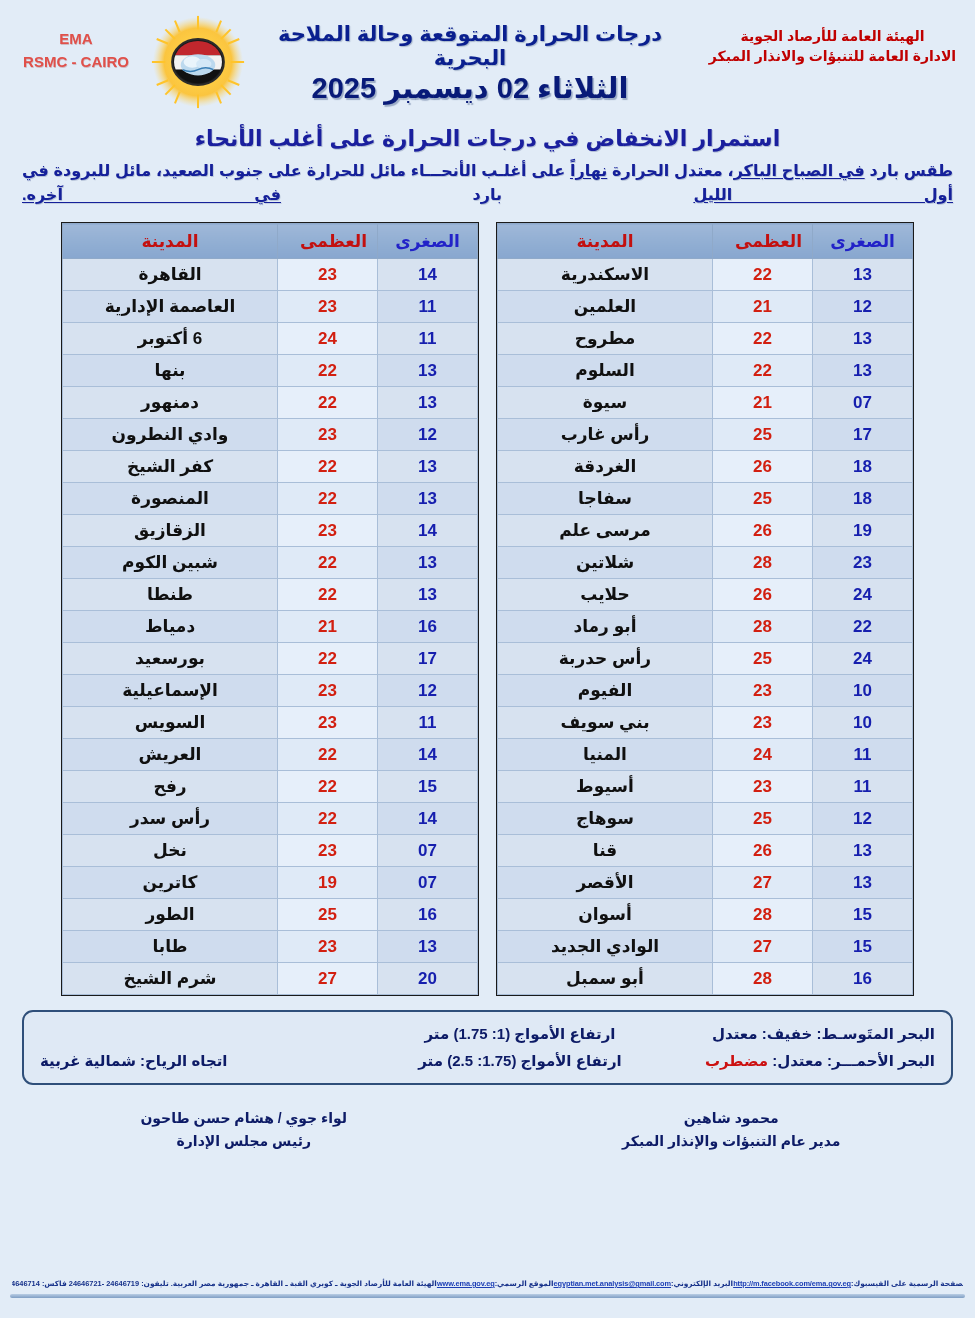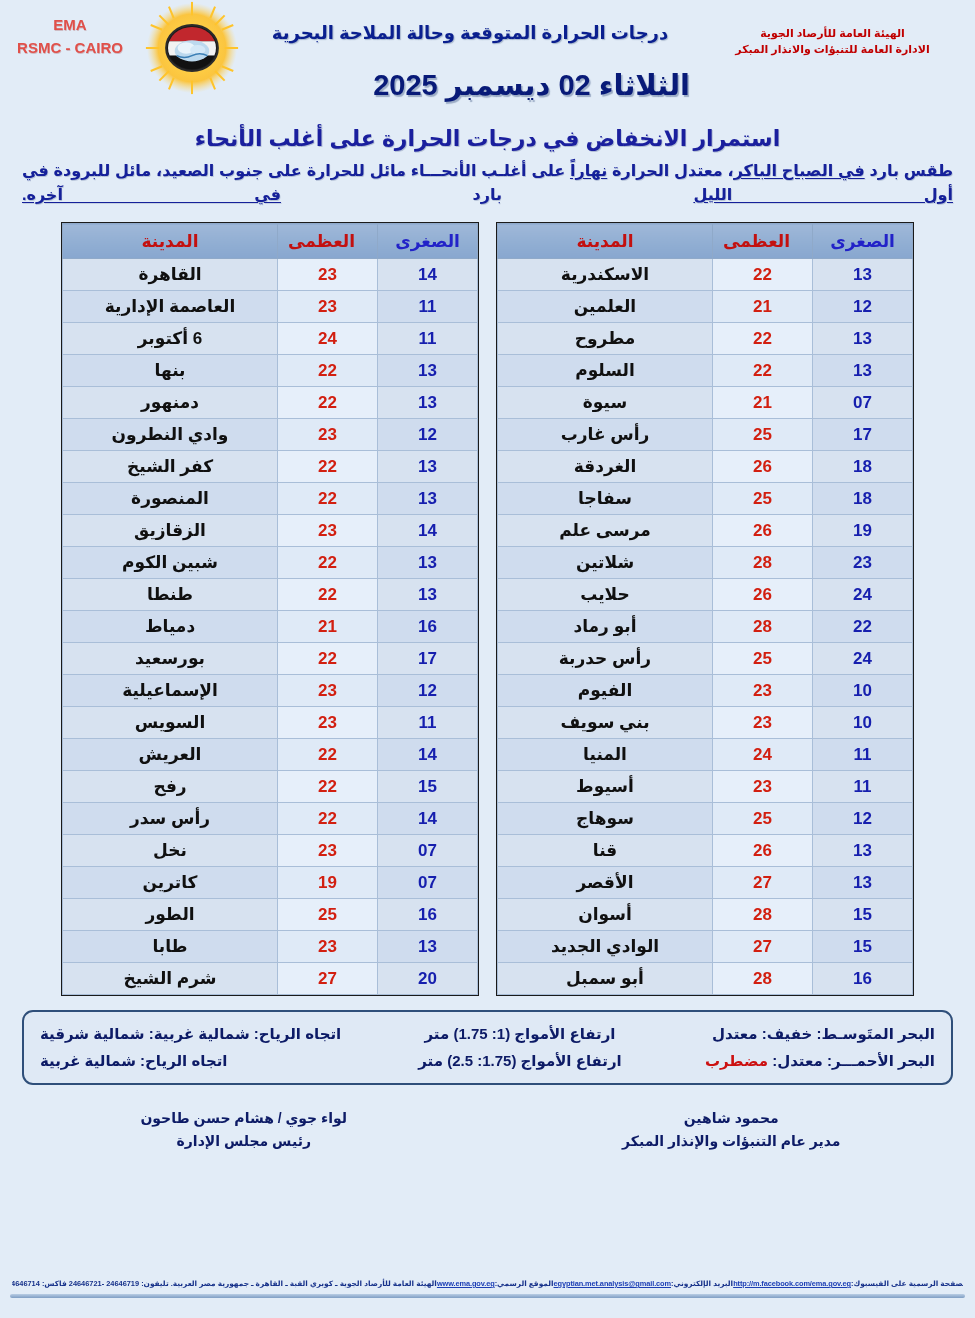--- a/index.html
+++ b/index.html
@@ -23,49 +23,49 @@
     display: flex;
     align-items: flex-start;
     direction: rtl;
   }
   .hdr-right {
     width: 285px;
     text-align: center;
     padding-top: 26px;
     color: #c00000;
     font-weight: bold;
-    font-size: 11px;
+    font-size: 14px;
     line-height: 1.45;
     letter-spacing: -0.2px;
   }
   .hdr-center {
     flex: 1;
     text-align: center;
     padding-top: 22px;
   }
   .hdr-title1 {
     color: #0a1f8f;
     font-weight: bold;
-    font-size: 18px;
+    font-size: 21px;
     text-shadow: 1px 1px 1px rgba(120,140,170,.55);
     letter-spacing: -0.3px;
   }
   .hdr-title2 {
     color: #081a78;
     font-weight: bold;
     font-size: 29px;
-    margin-top: 24px;
+    margin-top: 1px;
     text-shadow: 1.5px 1.5px 1px rgba(110,130,165,.6);
-    text-align: right;
   }
   .hdr-left {
     width: 250px;
     display: flex;
     align-items: flex-start;
-    justify-content: flex-end;
+    justify-content: flex-start;
+    padding-top: 14px;
     gap: 4px;
   }
   .logo-wrap {
     width: 96px;
     height: 96px;
     position: relative;
     flex: 0 0 auto;
     margin-right: 4px;
   }
   .ema-block {
@@ -133,21 +133,21 @@
   table.wx thead th {
     background: linear-gradient(to bottom, #9fb8d8 0%, #91aed3 55%, #88a7cf 100%);
     border: 1px solid #8fa9c9;
     height: 34px;
     font-size: 17px;
     font-weight: bold;
     padding: 0 10px;
     vertical-align: middle;
   }
   th.h-city { color: #c3100f; text-align: center; margin-top: 12px; }
-  th.h-max  { color: #c3100f; text-align: left; }
+  th.h-max  { color: #c3100f; text-align: right; }
   th.h-min  { color: #2222c8; text-align: center; }
 
   table.wx tbody td {
     height: 31px;
     border: 1px solid #a9bed8;
     font-size: 17px;
     font-weight: bold;
     vertical-align: middle;
     padding: 0 12px;
   }
@@ -585,21 +585,20 @@
         </tbody>
     </table>
   </div>
 
 </div>
 
 <div class="sea-box">
   <div class="sea-row">
     <div class="sea-name">البحر المتَوسـط: خفيف: معتدل</div>
     <div class="sea-wave">ارتفاع الأمواج (1: 1.75) متر</div>
-    <div class="sea-wind">اتجاه الرياح: شمالية غربية: شمالية شرقية</div>
   </div>
   <div class="sea-row">
     <div class="sea-name"><span>البحر الأحمـــر: معتدل: </span><span class="rough">مضطرب</span></div>
     <div class="sea-wave">ارتفاع الأمواج (1.75: 2.5) متر</div>
     <div class="sea-wind">اتجاه الرياح: شمالية غربية</div>
   </div>
 </div>
 
 <div class="signatures">
   <div class="sig">

